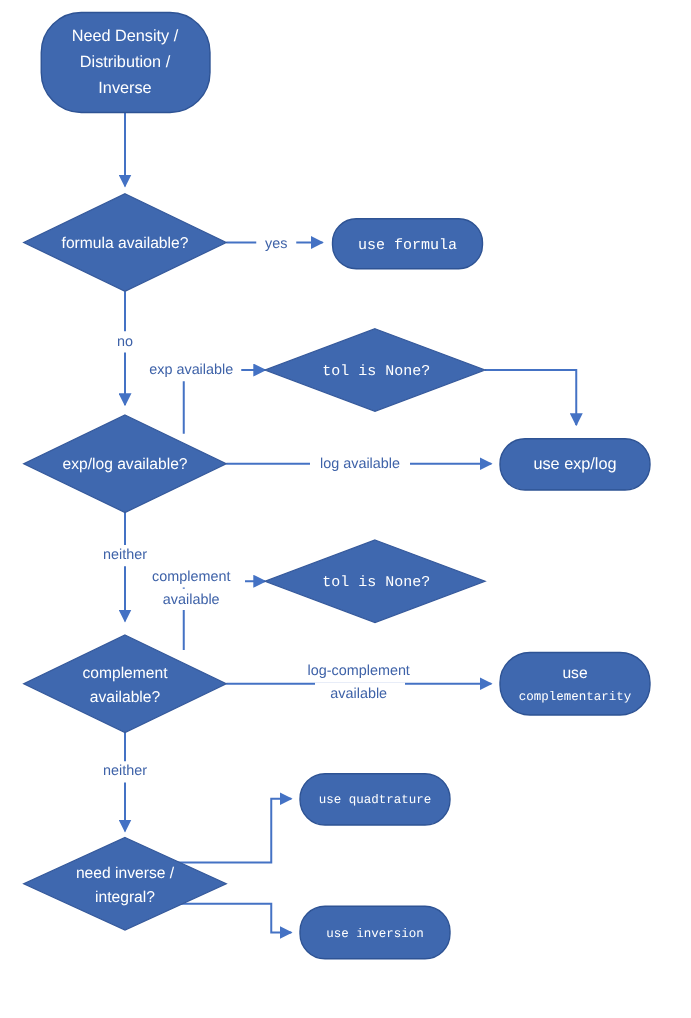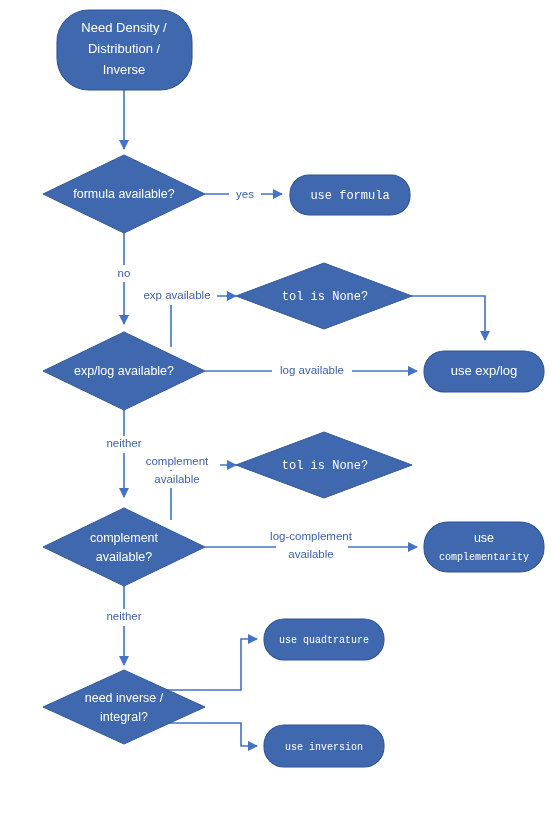--- a/index.html
+++ b/index.html
@@ -11,21 +11,20 @@
     width: 553px;
     height: 814px;
     font-family: "Liberation Sans", sans-serif;
     overflow: hidden;
   }
   #flow-root {
     position: relative;
     width: 473px;
     height: 814px;
     background: #ffffff;
-    padding-left: 24px;
   }
   svg#flow-svg {
     display: block;
     width: 553px;
     height: 814px;
   }
   .node-shape {
     fill: #3F68AF;
     stroke: #2E5394;
     stroke-width: 1.1;

